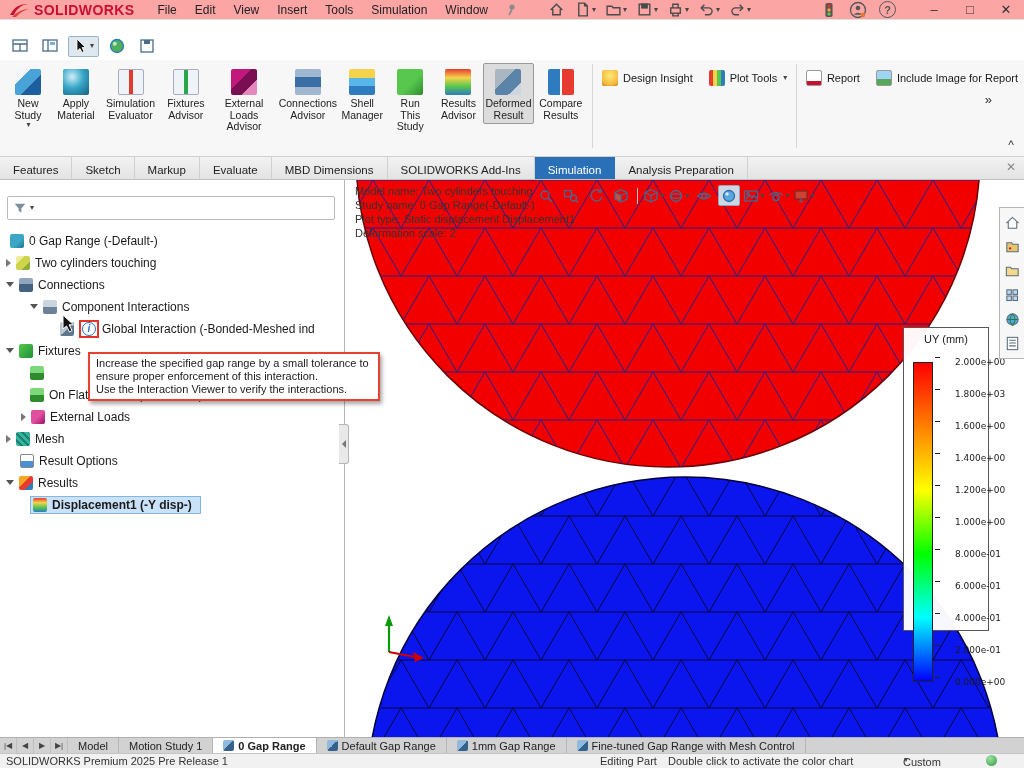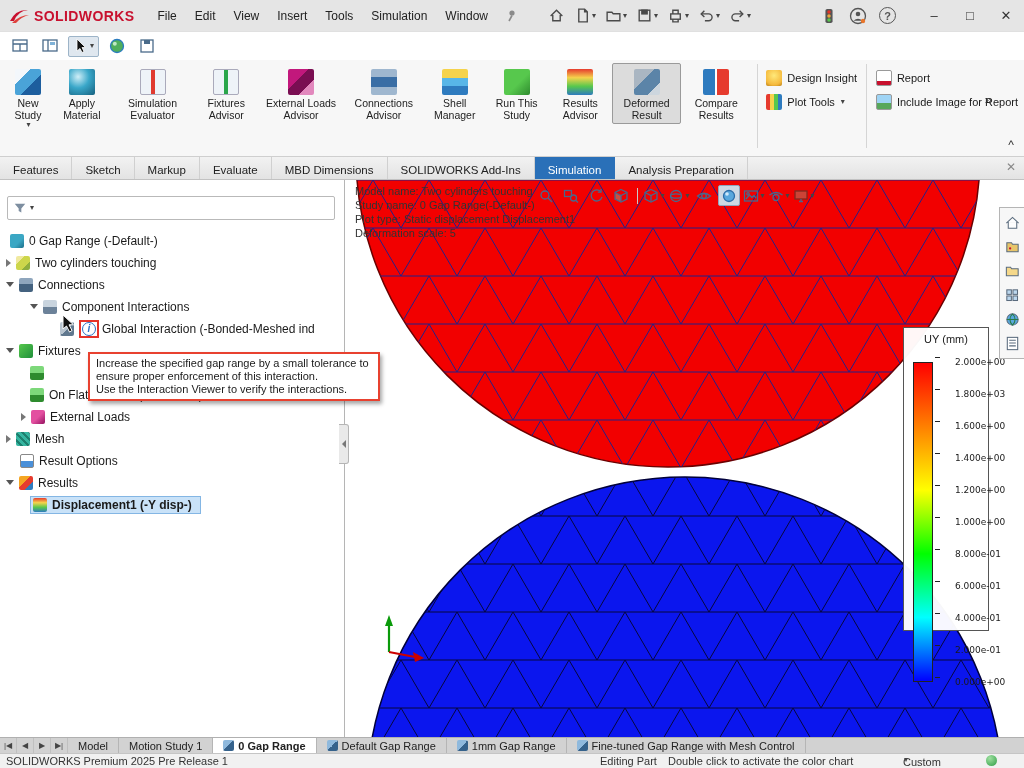--- a/index.html
+++ b/index.html
@@ -1,21 +1,21 @@
 <!DOCTYPE html>
 <html><head>
 <meta charset="utf-8">
 <style>
 *{margin:0;padding:0;box-sizing:border-box}
 html,body{width:1024px;height:768px;overflow:hidden}
 body{position:relative;font-family:"Liberation Sans","DejaVu Sans",sans-serif;font-size:12px;color:#1a1a1a;background:#fff}
 svg{display:block}
 .caret{font-size:8px;color:#444;margin-left:1px;line-height:1}
 
-#titlebar{position:absolute;left:0;top:0;width:1024px;height:32px;background:#e5e5e5;border-bottom:1px solid #e0e0e0;display:flex;align-items:center}
+#titlebar{position:absolute;left:0;top:0;width:1024px;height:20px;background:#fca5a5;border-bottom:1px solid #e0e0e0;display:flex;align-items:center}
 #logo{display:flex;align-items:center;gap:4px;padding:0 14px 0 8px}
 #logo .logotext{color:#c8102e;font-weight:bold;font-size:14px;letter-spacing:.4px}
 #menubar{display:flex}
 .menu{padding:5px 9px;font-size:12px;color:#222}
 #pin{margin-left:6px;display:flex;align-items:center}
 #tb-quick{display:flex;align-items:center;margin-left:26px;gap:3px}
 .qi{display:flex;align-items:center;padding:2px 3px;border-radius:2px}
 .qi svg{width:17px;height:17px;stroke:#4a4a4a;fill:none;stroke-width:1.3}
 #tb-right{margin-left:auto;display:flex;align-items:center;gap:12px}
 .helpcirc{width:17px;height:17px;border:1.5px solid #555;border-radius:50%;display:flex;align-items:center;justify-content:center;font-size:11px;font-weight:bold;color:#555}
@@ -26,21 +26,21 @@
 #quickbar .qi svg{width:18px;height:18px}
 #selectbtn{display:flex;align-items:center;background:#dfe7ef;border:1px solid #9db4c8;border-radius:2px;padding:1px 4px}
 
 #ribbon{position:absolute;left:0;top:60px;width:1024px;height:97px;background:#f7f7f7;border-bottom:1px solid #cfcfcf;display:flex;align-items:flex-start}
 #ribbon-buttons{display:flex;align-items:flex-start;padding:3px 2px 0 4px}
 .rbtn{min-width:48px;max-width:84px;padding:2px 4px;display:flex;flex-direction:column;align-items:center;text-align:center;font-size:10.5px;line-height:11.5px;color:#222;border:1px solid transparent;border-radius:2px}
 .rbtn.active{background:#dcdcdc;border:1px solid #9a9a9a}
 .ric{width:26px;height:26px;margin:3px auto 3px;border-radius:2px}
 .rlabel{min-height:23px}
 .vsep{width:1px;height:84px;background:#d5d5d5;margin:4px 3px 0}
-.rside{display:flex;flex-direction:column;gap:8px;padding:10px 6px 0 6px}
+.rside{display:flex;flex-direction:row;gap:16px;padding:10px 6px 0 6px}
 .rsitem{display:flex;align-items:center;gap:5px;font-size:11px;white-space:nowrap}
 .sic{width:16px;height:16px;border-radius:2px}
 #rib-overflow{position:absolute;right:32px;top:32px;font-size:13px;color:#333}
 #rib-collapse{position:absolute;right:10px;bottom:4px;font-size:12px;color:#333}
 
 .ic-new-study{background:linear-gradient(135deg,#f3f7fb 30%,#4aa3d8 30% 60%,#1d5e9e 60%)}
 .ic-apply-material{background:radial-gradient(circle at 35% 30%,#cfeef7,#39a7c9 45%,#16607e)}
 .ic-simulation-evaluator{background:linear-gradient(90deg,#eef3f8 40%,#e03a2f 40% 58%,#eef3f8 58%);border:1px solid #aab}
 .ic-fixtures-advisor{background:linear-gradient(90deg,#eef3f8 40%,#2aa64a 40% 58%,#eef3f8 58%);border:1px solid #aab}
 .ic-external-loads-advisor{background:linear-gradient(135deg,#c2187c 40%,#7a0e52 40% 70%,#e288bd 70%)}
@@ -459,21 +459,21 @@
     <g>
       <circle cx="340" cy="615" r="318" fill="#0b16ee" stroke="#01013a" stroke-width="1.5"></circle>
       <circle cx="340" cy="615" r="318" fill="url(#meshB)"></circle>
     </g>
   </svg>
 
   <div id="overlaytext">
     <div>Model name: Two cylinders touching</div>
     <div>Study name: 0 Gap Range(-Default-)</div>
     <div>Plot type: Static displacement Displacement1</div>
-    <div>Deformation scale: 5</div>
+    <div>Deformation scale: 2</div>
   </div>
 
   <div id="headsup">
     <span class="hicon">
         <svg viewBox="0 0 16 16">
           <circle cx="7" cy="7" r="4"></circle>
           <path d="M10 10 L14 14"></path>
         </svg>
       </span>
     <span class="hicon">

